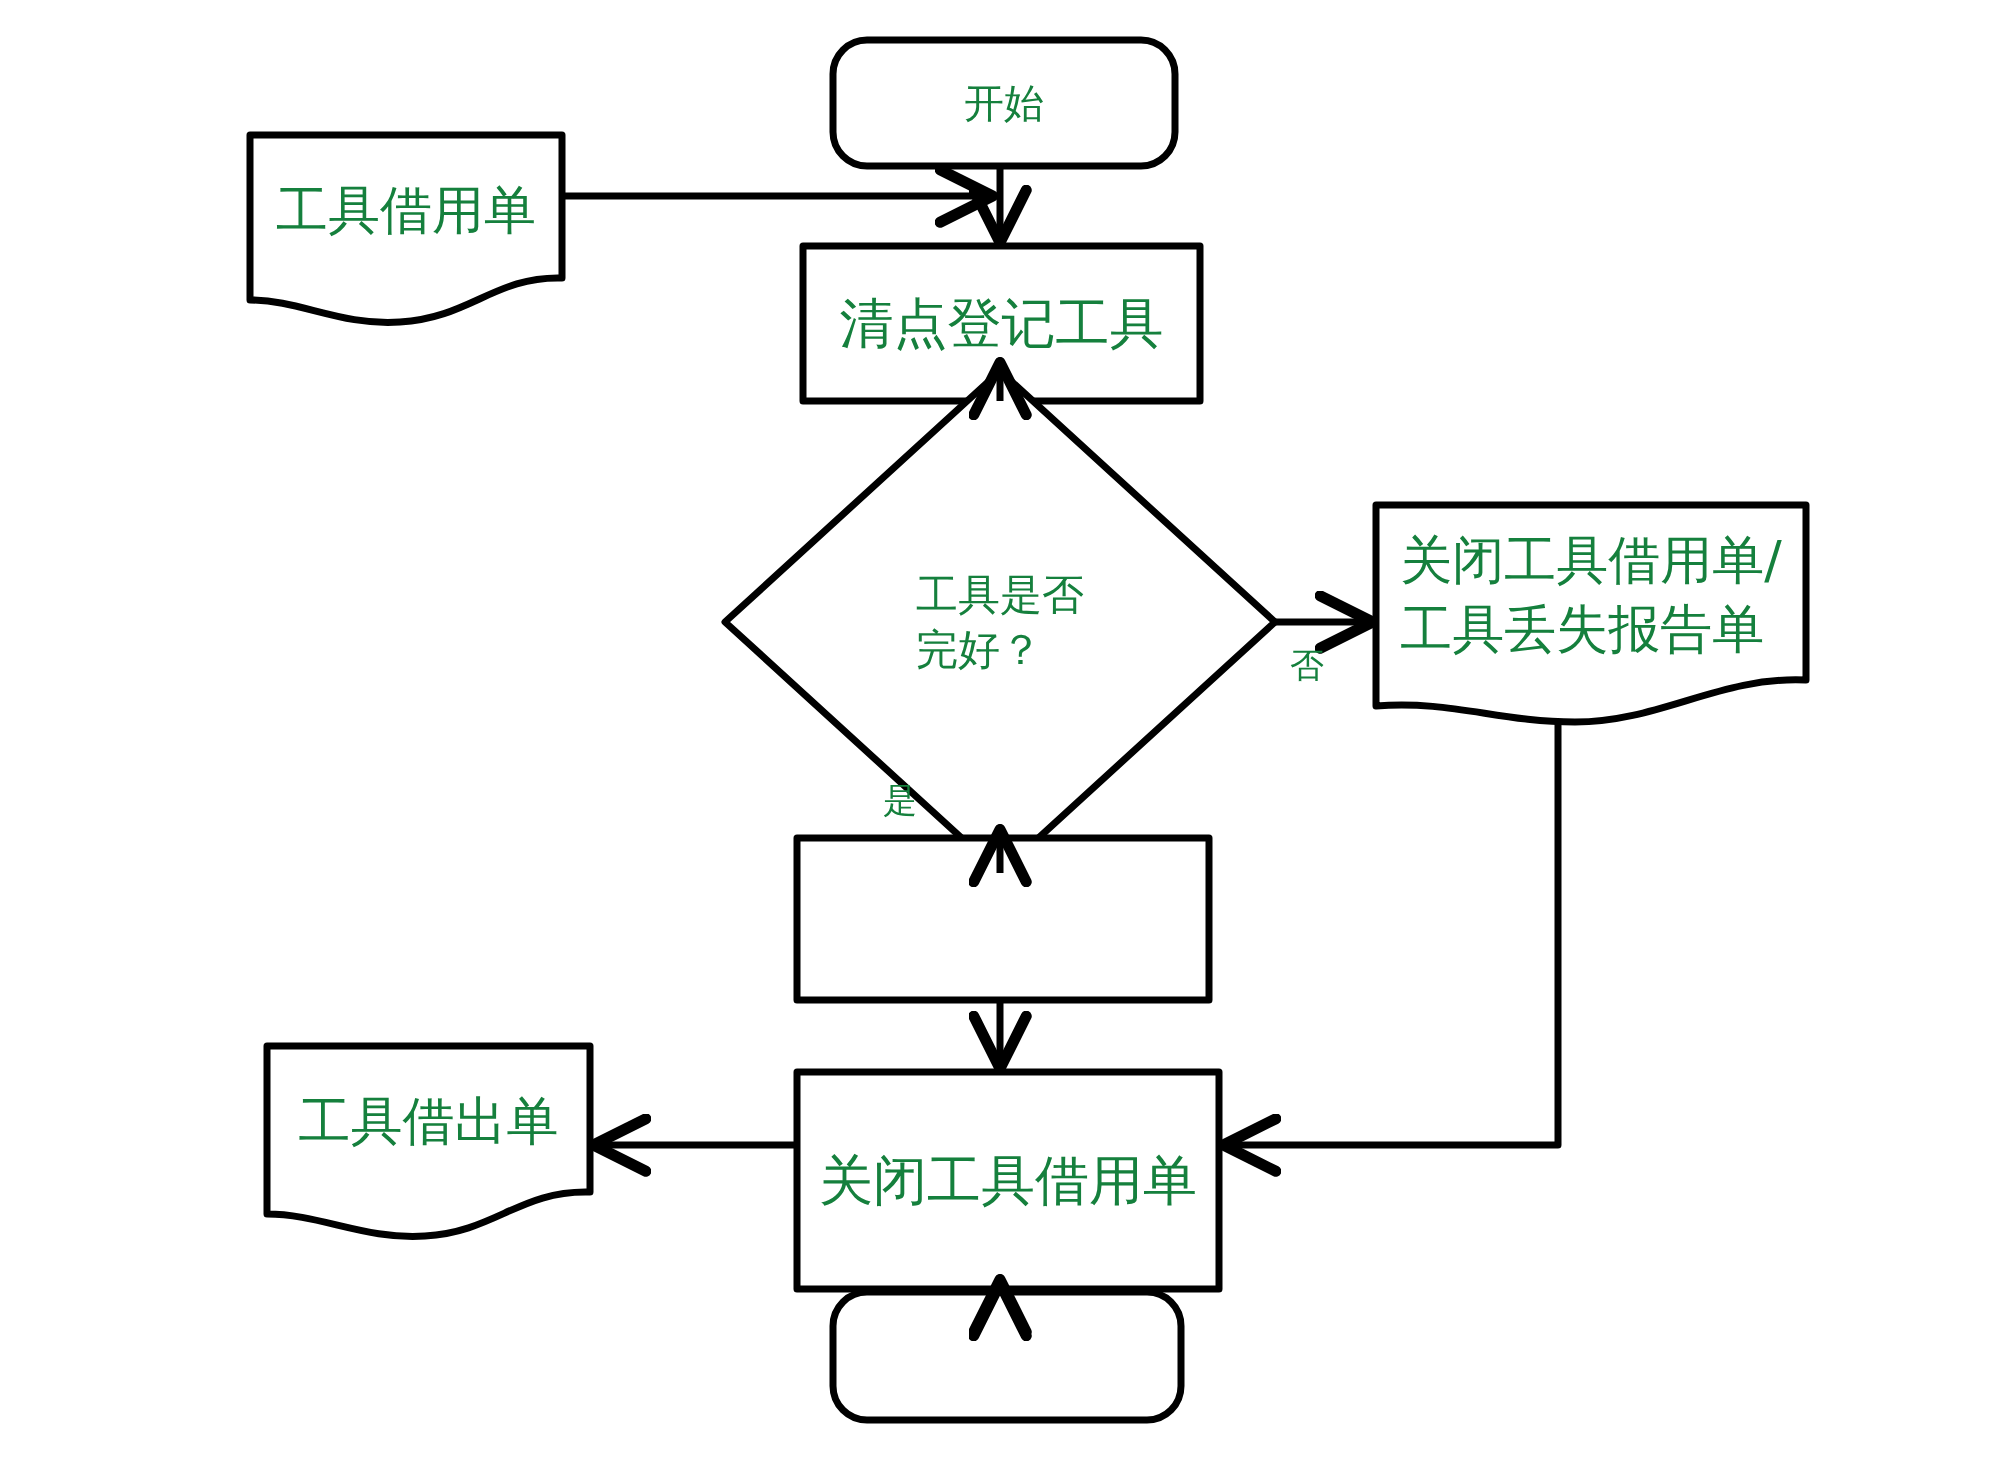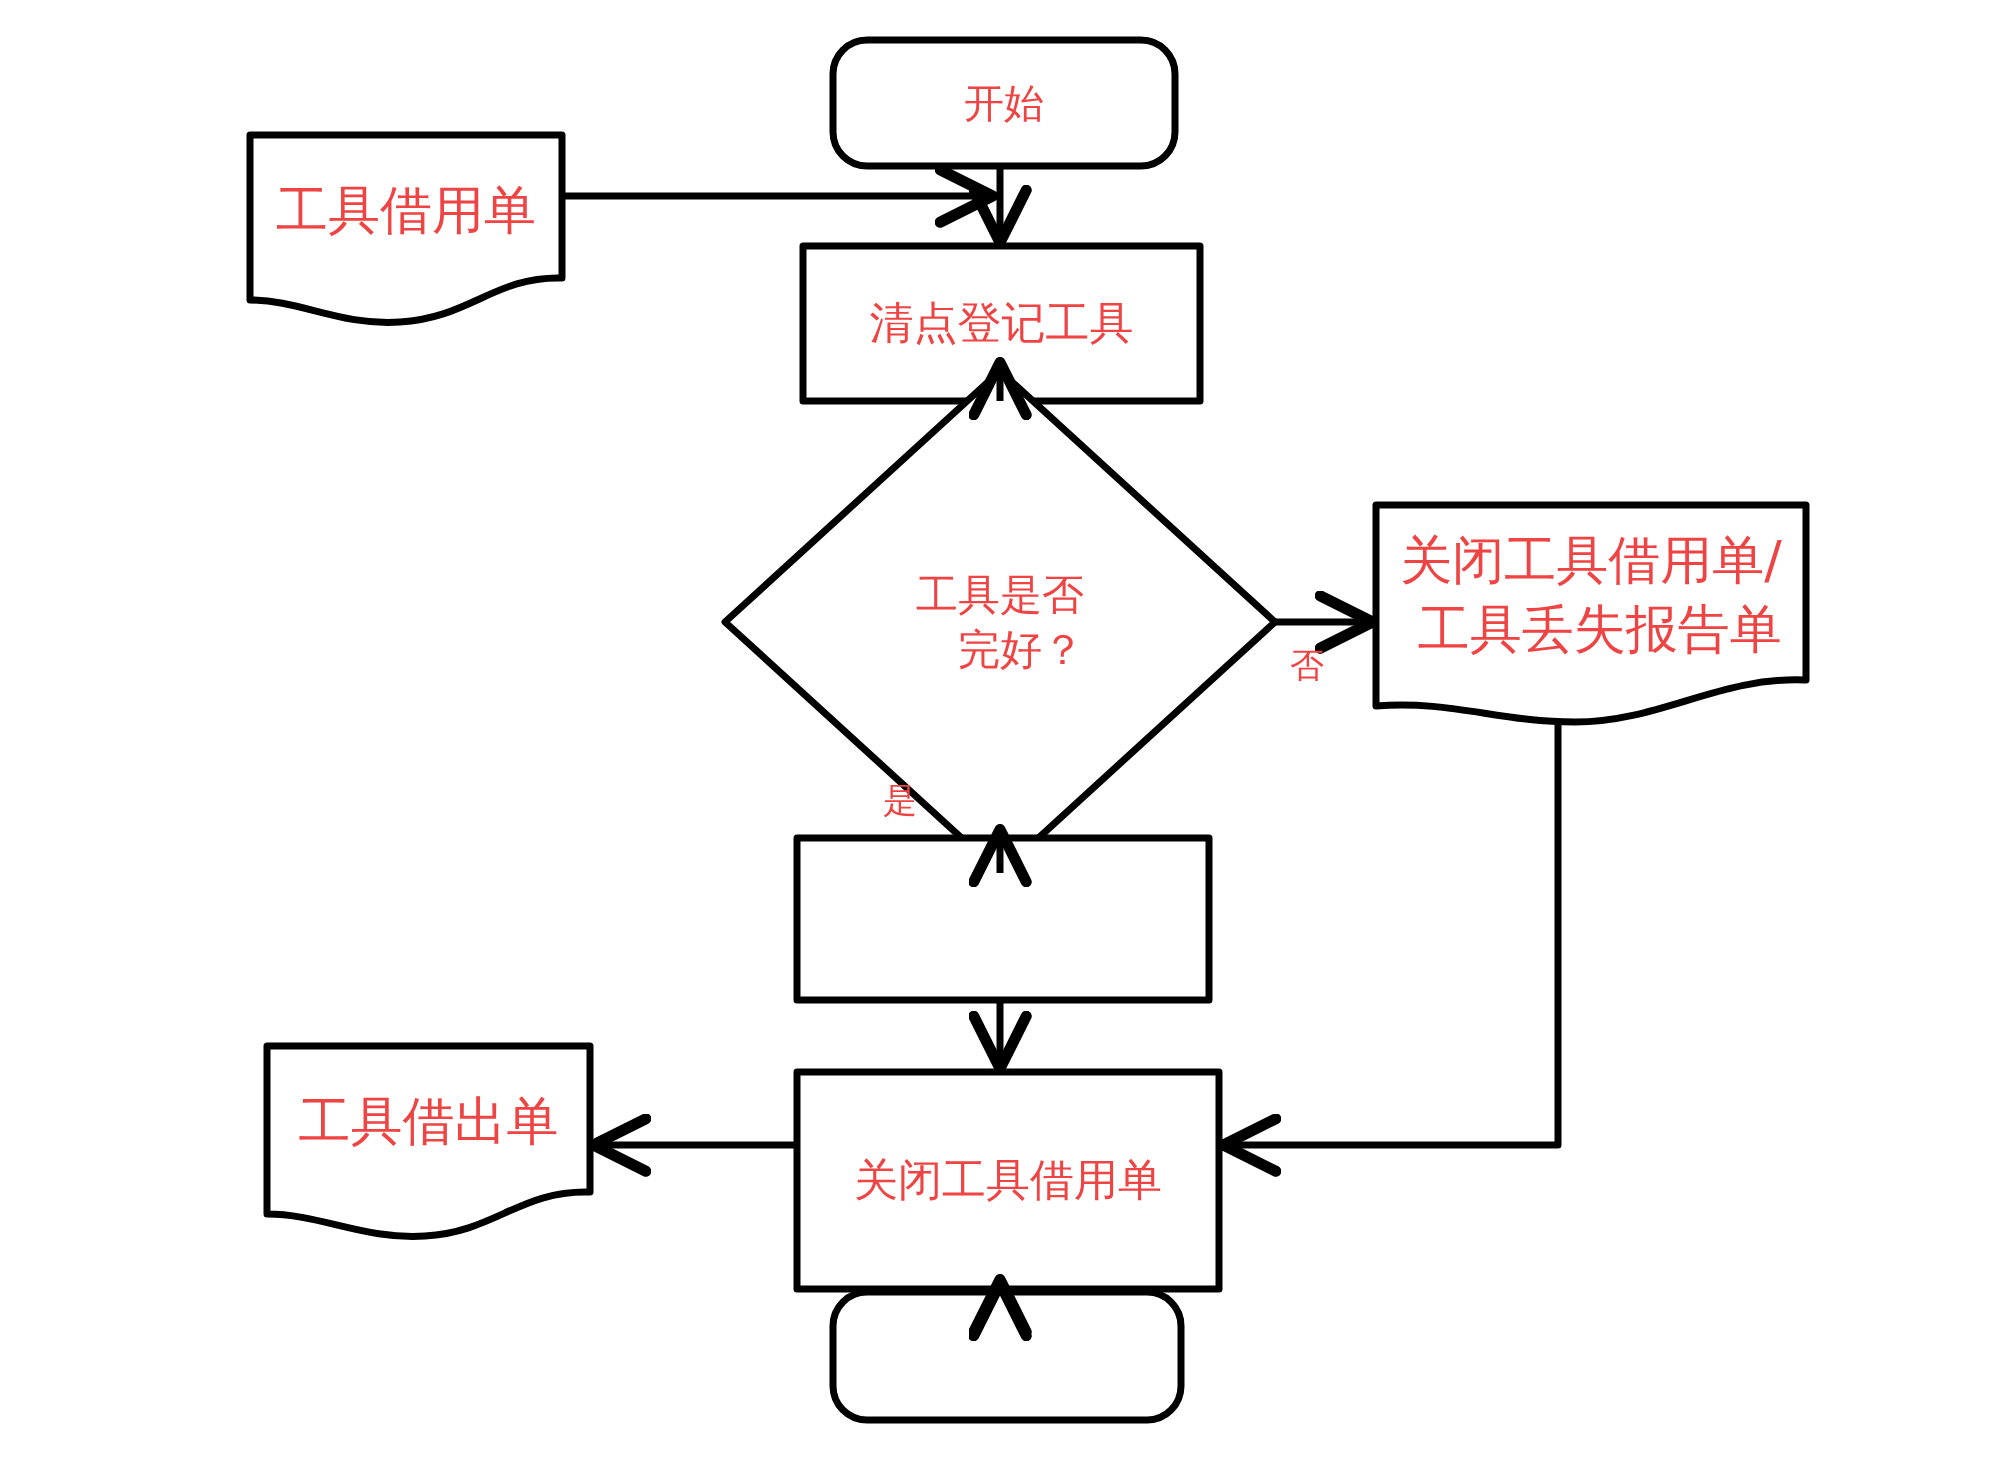--- a/index.html
+++ b/index.html
@@ -21,30 +21,30 @@
     left: 0;
     top: 0;
     width: 1995px;
     height: 1463px;
   }
   .node-label {
     position: absolute;
     display: flex;
     align-items: center;
     justify-content: center;
-    text-align: right;
-    color: #ef4444;
+    text-align: left;
+    color: #15803d;
     font-family: "DejaVu Sans", "Liberation Sans", sans-serif;
     font-weight: 400;
     line-height: 1.32;
     white-space: pre-line;
     pointer-events: none;
   }
   .lbl-terminator { font-size: 40px; }
-  .lbl-process    { font-size: 44px; }
+  .lbl-process    { font-size: 54px; }
   .lbl-document   { font-size: 52px; }
   .lbl-decision   { font-size: 42px; }
   .lbl-edge       { font-size: 34px; }
   .hit {
     position: absolute;
     background: transparent;
   }
 </style>
 </head>
 <body>

